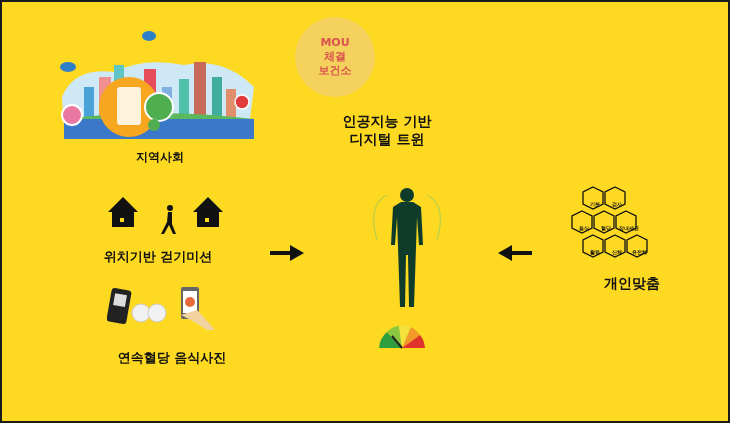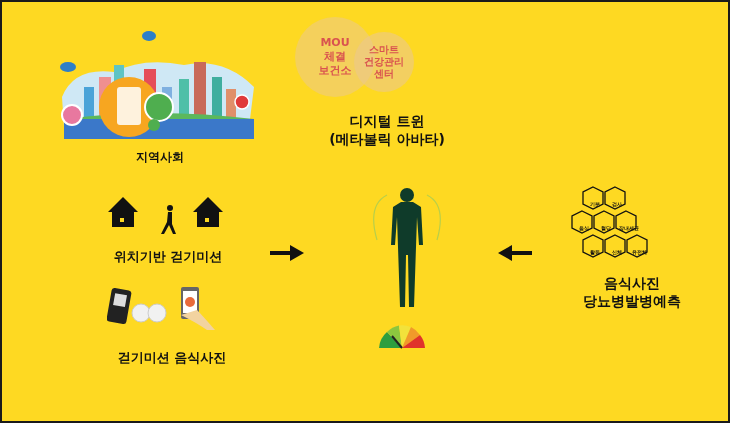--- a/index.html
+++ b/index.html
@@ -39,62 +39,55 @@
   </svg>
   <div class="lbl" style="left:0;top:147px;width:316px;font-size:12px">지역사회</div>
 
   <div class="circle" style="left:293px;top:15px;width:80px;height:80px;background:rgba(235,200,140,0.55)">
     <div style="color:#d9534f">
       <div>MOU</div>
       <div>체결</div>
       <div>보건소</div>
     </div>
   </div>
-  <div class="circle" style="left:352px;top:30px;width:60px;height:60px;background:rgba(235,200,140,0.6)">
-    <div style="color:#d9534f;font-size:10px;line-height:12px">
-      <div>스마트</div>
-      <div>건강관리</div>
-      <div>센터</div>
-    </div>
-  </div>
 
   <div class="lbl" style="left:300px;top:110px;width:170px;font-size:14px;line-height:18px">
+    <div>인공지능 기반</div>
     <div>디지털 트윈</div>
-    <div>(메타볼릭 아바타)</div>
   </div>
 
   <svg class="abs" style="left:104px;top:190px" width="124" height="45">
     <g>
         <polygon points="2,20 17,5 32,20" fill="#111"></polygon>
         <rect x="6" y="19" width="22" height="16" fill="#111"></rect>
         <rect x="14" y="26" width="4" height="4" fill="#fed922"></rect>
       </g>
     <g>
         <circle cx="64" cy="16" r="3" fill="#111"></circle>
         <path d="M62,20 L66,20 L66,32 L70,42 L67,42 L63,33 L58,42 L55,42 L61,30 Z" fill="#111"></path>
       </g>
     <g transform="translate(85,0)">
         <polygon points="2,20 17,5 32,20" fill="#111"></polygon>
         <rect x="6" y="19" width="22" height="16" fill="#111"></rect>
         <rect x="14" y="26" width="4" height="4" fill="#fed922"></rect>
       </g>
   </svg>
-  <div class="lbl" style="left:96px;top:246px;width:140px">위치기반 걷기미션</div>
+  <div class="lbl" style="left:86px;top:246px;width:140px">위치기반 걷기미션</div>
 
   <svg class="abs" style="left:105px;top:283px" width="110" height="45">
     <rect x="2" y="4" width="20" height="34" rx="3" fill="#222" transform="rotate(10 12 21)"></rect>
     <rect x="6" y="9" width="12" height="12" fill="#ddd" transform="rotate(10 12 21)"></rect>
     <circle cx="34" cy="28" r="9" fill="#f1f1f1" stroke="#ccc"></circle>
     <circle cx="50" cy="28" r="9" fill="#f1f1f1" stroke="#ccc"></circle>
     <rect x="74" y="2" width="18" height="32" rx="2" fill="#666"></rect>
     <rect x="76" y="6" width="14" height="22" fill="#fff"></rect>
     <circle cx="83" cy="17" r="5" fill="#e86a3a"></circle>
     <path d="M74,30 Q90,38 100,45 L108,45 Q95,30 90,25" fill="#f2d3a0"></path>
   </svg>
-  <div class="lbl" style="left:100px;top:347px;width:140px">걷기미션 음식사진</div>
+  <div class="lbl" style="left:100px;top:347px;width:140px">연속혈당 음식사진</div>
 
   <svg class="abs" style="left:268px;top:243px" width="36" height="16">
     <rect x="0" y="6" width="22" height="4" fill="#111"></rect>
       <polygon points="20,0 34,8 20,16" fill="#111"></polygon>
   </svg>
   <svg class="abs" style="left:494px;top:243px" width="36" height="16">
     <rect x="14" y="6" width="22" height="4" fill="#111"></rect>
       <polygon points="16,0 2,8 16,16" fill="#111"></polygon>
   </svg>
 
@@ -134,17 +127,16 @@
     <span class="abs" style="left:47px;top:16px">검사</span>
     <span class="abs" style="left:14px;top:40px">음식</span>
     <span class="abs" style="left:36px;top:40px">혈당</span>
     <span class="abs" style="left:54px;top:40px">장내세균</span>
     <span class="abs" style="left:25px;top:64px">활동</span>
     <span class="abs" style="left:47px;top:64px">신체</span>
     <span class="abs" style="left:67px;top:64px">유전체</span>
   </div>
 
   <div class="lbl" style="left:555px;top:272px;width:150px;font-size:14px;line-height:18px">
-    <div>음식사진</div>
-    <div>당뇨병발병예측</div>
+    <div>개인맞춤</div>
   </div>
 
 </div>
 
 </body></html>

